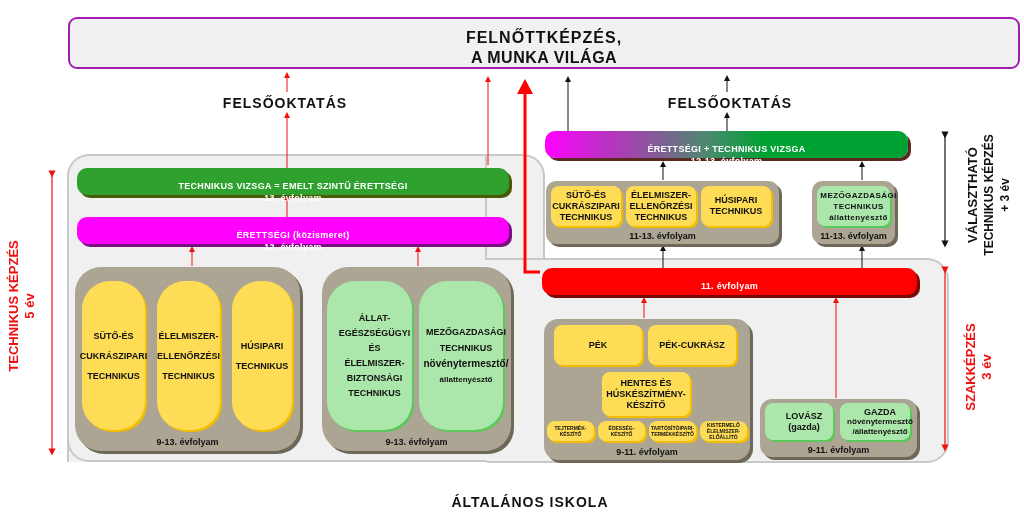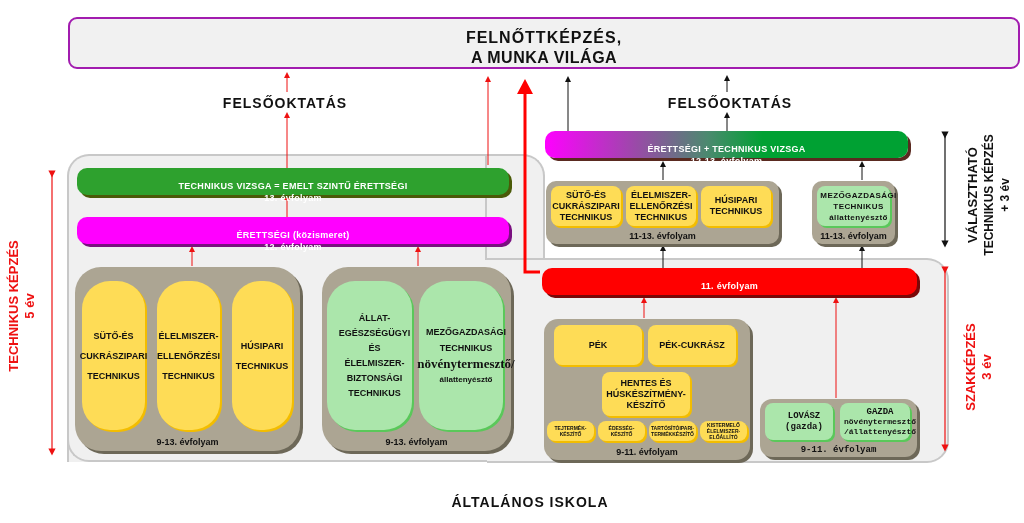--- a/index.html
+++ b/index.html
@@ -132,21 +132,21 @@
         <div>ÉS</div>
         <div>ÉLELMISZER-</div>
         <div>BIZTONSÁGI</div>
         <div>TECHNIKUS</div>
       </div>
   </div>
   <div class="abs gcard pill" style="left:97px;top:14px;width:84px;height:149px;">
     <div style="line-height:16px;">
         <div>MEZŐGAZDASÁGI</div>
         <div>TECHNIKUS</div>
-        <div style="font-size:13px;font-family:Liberation Serif, serif;">növénytermesztő/</div>
+        <div style="font-size:10px;">növénytermesztő/</div>
         <div style="font-size:8px;">állattenyésztő</div>
       </div>
   </div>
   <div class="grp-foot">9-13. évfolyam</div>
 </div>
 
 <div class="abs group" style="left:546px;top:181px;width:233px;height:63px;border-radius:10px;">
   <div class="abs ycard" style="left:5px;top:5px;width:70px;height:40px;">
     <div>
         <div>SÜTŐ-ÉS</div>
@@ -216,21 +216,21 @@
   <div class="abs ycard small" style="left:156px;top:102px;width:47px;height:20px;">
     <div>
         <div>KISTERMELŐ</div>
         <div>ÉLELMISZER-</div>
         <div>ELŐÁLLÍTÓ</div>
       </div>
   </div>
   <div class="grp-foot" style="bottom:3px;">9-11. évfolyam</div>
 </div>
 
-<div class="abs group" style="left:760px;top:399px;width:157px;height:58px;border-radius:12px;font-family:Liberation Mono, monospace;">
+<div class="abs group" style="left:760px;top:399px;width:157px;height:58px;border-radius:12px;">
   <div class="abs gcard" style="left:5px;top:4px;width:68px;height:37px;">
     <div>
         <div>LOVÁSZ</div>
         <div>(gazda)</div>
       </div>
   </div>
   <div class="abs gcard" style="left:80px;top:4px;width:70px;height:37px;">
     <div style="font-size:8px;line-height:10px;">
         <div style="font-size:9px;">GAZDA</div>
         <div>növénytermesztő</div>

